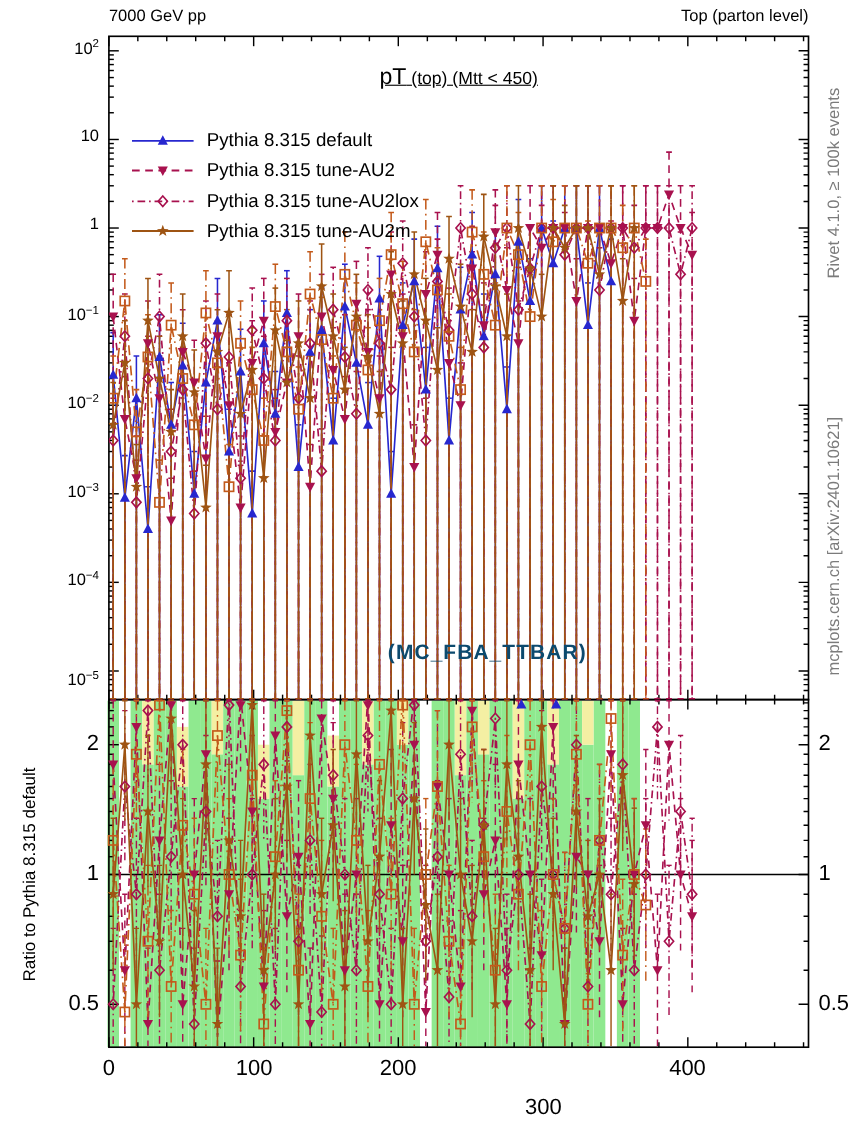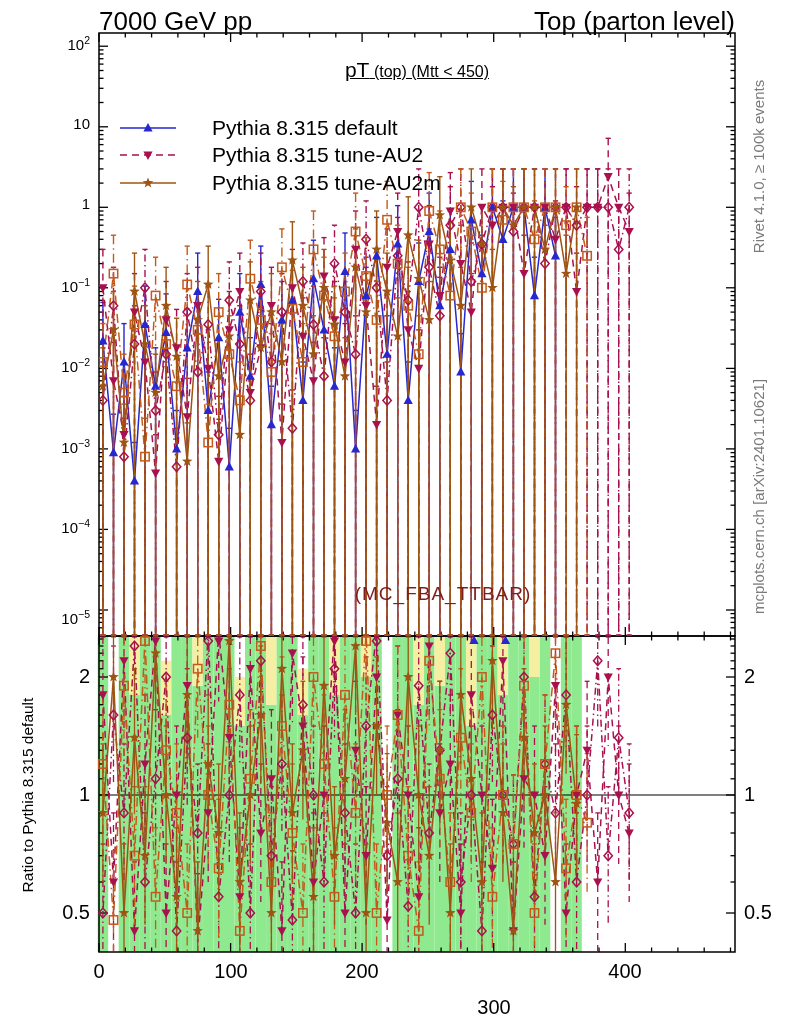--- a/index.html
+++ b/index.html
@@ -1,39 +1,39 @@
 <!DOCTYPE html>
 <html><head>
 <meta charset="utf-8">
 <style>
   html,body{margin:0;padding:0;background:#fff;}
   #page{position:relative;width:786px;height:1024px;background:#fff;
         font-family:"Liberation Sans", sans-serif;color:#000;overflow:hidden;}
   #chart-svg{position:absolute;left:0;top:0;}
-  .hdr{position:absolute;top:6px;font-size:26px;white-space:nowrap;}
+  .hdr{position:absolute;top:6px;font-size:15px;white-space:nowrap;}
   #hdr-left{left:99px;}
   #hdr-right{right:51px;}
   #plot-title{position:absolute;top:58px;left:99px;width:636px;text-align:center;white-space:nowrap;text-decoration:underline;}
   #plot-title .big{font-size:21px;}
   #plot-title .small{font-size:16px;}
   #legend{position:absolute;left:118px;top:114px;}
   .lrow{display:flex;align-items:center;height:27.5px;}
   .lrow svg{width:60px;height:16px;margin-right:10px;}
-  .lrow .llabel{font-size:21px;white-space:nowrap;margin-left:24px;}
+  .lrow .llabel{font-size:17px;white-space:nowrap;}
   .ytick{position:absolute;width:62px;text-align:right;font-size:15px;white-space:nowrap;}
   .ytick sup{font-size:70%;}
   .rtick-l{position:absolute;width:62px;text-align:right;font-size:20px;}
   .rtick-r{position:absolute;width:62px;text-align:left;font-size:20px;}
   .xtick{position:absolute;width:80px;text-align:center;font-size:20px;}
   .vlab{position:absolute;text-align:center;font-size:15px;color:#7b7b7b;
         transform:rotate(-90deg);white-space:nowrap;}
   #ratio-ylabel{position:absolute;text-align:center;font-size:15.5px;color:#000;
         transform:rotate(-90deg);white-space:nowrap;}
   #watermark{position:absolute;left:99px;top:583px;width:688px;text-align:center;
-        font-size:19px;color:#7f1d1d;letter-spacing:1px;}
+        font-size:19px;color:#0c4a6e;letter-spacing:1px;font-weight:bold;}
 </style>
 </head>
 <body>
 
 <div id="page">
   <svg id="chart-svg" width="786" height="1024">
       <rect x="97.7" y="637.0" width="10.5" height="315.0" fill="#8fe98f"></rect>
       <rect x="118.7" y="637.0" width="10.5" height="315.0" fill="#8fe98f"></rect>
       <rect x="129.3" y="694.9" width="10.5" height="257.1" fill="#8fe98f"></rect>
       <rect x="129.3" y="637.0" width="10.5" height="58.0" fill="#f4efa3"></rect>
@@ -2442,20 +2442,27 @@
     </div>
     <div class="lrow">
       <svg class="legend-sample">
           <line x1="2" y1="8" x2="58" y2="8" stroke="#a8114e" stroke-width="1.6" stroke-dasharray="7 5"></line>
           <path d="M30 13L25.4 4.4L34.6 4.4Z" fill="#a8114e"></path>
         </svg>
       <span class="llabel">Pythia 8.315 tune-AU2</span>
     </div>
     <div class="lrow">
       <svg class="legend-sample">
+          <line x1="2" y1="8" x2="58" y2="8" stroke="#a8114e" stroke-width="1.6" stroke-dasharray="1.5 3.5 7 3.5"></line>
+          <path d="M30 3.2L34.2 8L30 12.8L25.8 8Z" fill="none" stroke="#a8114e" stroke-width="1.5"></path>
+        </svg>
+      <span class="llabel">Pythia 8.315 tune-AU2lox</span>
+    </div>
+    <div class="lrow">
+      <svg class="legend-sample">
           <line x1="2" y1="8" x2="58" y2="8" stroke="#9e5413" stroke-width="1.6"></line>
           <polygon points="30.0,2.4 31.4,6.1 35.3,6.3 32.2,8.7 33.3,12.5 30.0,10.3 26.7,12.5 27.8,8.7 24.7,6.3 28.6,6.1 " fill="#9e5413"></polygon>
         </svg>
       <span class="llabel">Pythia 8.315 tune-AU2m</span>
     </div>
   </div>
 
   <div id="watermark">(MC_FBA_TTBAR)</div>
 
   <div class="vlab" style="left:618px;top:158px;width:280px;">Rivet 4.1.0, ≥ 100k events</div>

